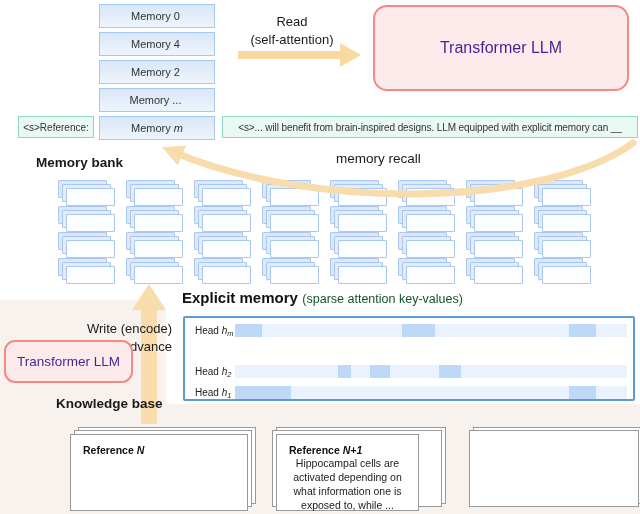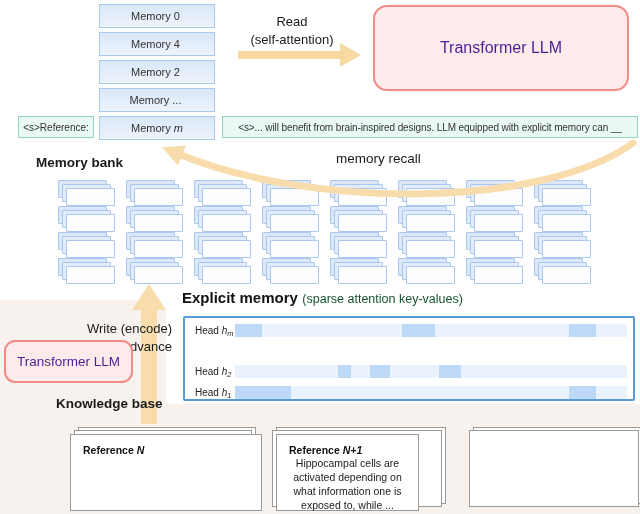--- a/index.html
+++ b/index.html
@@ -325,21 +325,21 @@
       <span class="em-strip">
           <span class="seg" style="left: 0%; width: 14.3%;"></span>
           <span class="seg" style="left: 85.1%; width: 6.9%;"></span>
         </span>
     </div>
   </div>
 
   <div class="card-stack" style="left:70px;width:186px">
     <div class="card-layer cb2" style="left:8px;width:178px;height:77px"></div>
     <div class="card-layer cb1" style="left:4px;width:178px;height:77px"></div>
-    <div class="card-layer cfront" style="left:0;width:192px;height:77px">
+    <div class="card-layer cfront" style="left:0;width:178px;height:77px">
       <div class="card-title"><span>Reference </span><span class="var">N</span></div>
     </div>
   </div>
   <div class="card-stack" style="left:268px;width:178px">
     <div class="card-layer cb2" style="left:8px;width:170px;height:77px"></div>
     <div class="card-layer cb1" style="left:4px;width:170px;height:77px"></div>
     <div class="card-layer cfront" style="left:8px;width:143px;height:77px">
       <div class="card-title"><span>Reference </span><span class="var">N+1</span></div>
       <div class="card-body">Hippocampal cells are activated depending on what information one is exposed to, while ...</div>
     </div>

